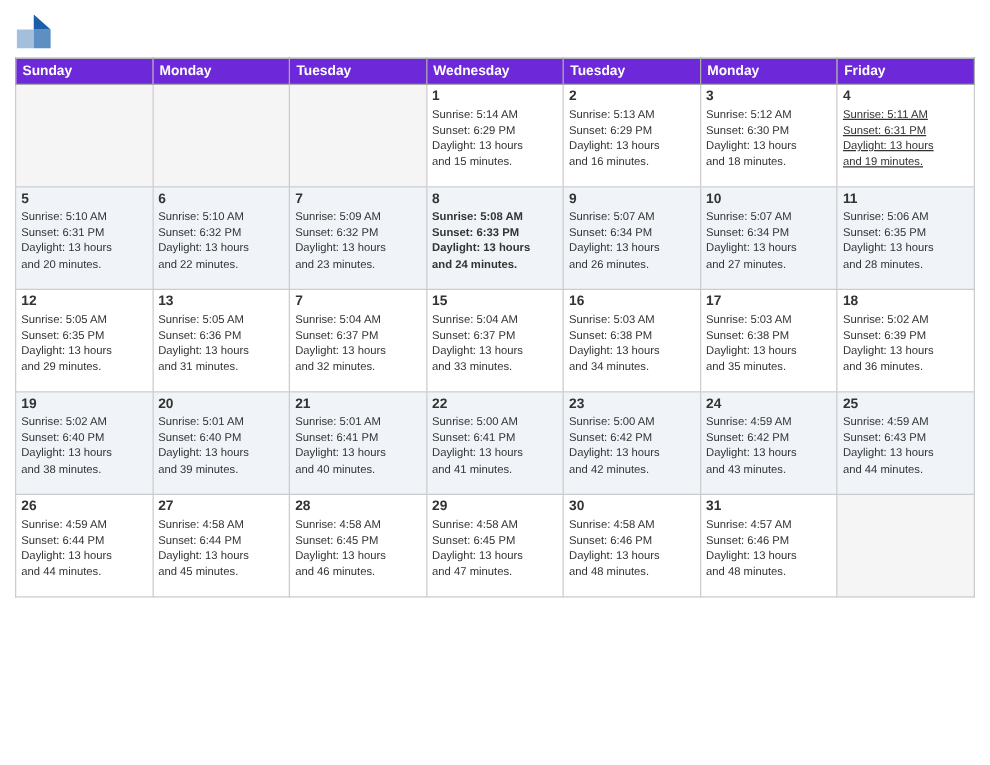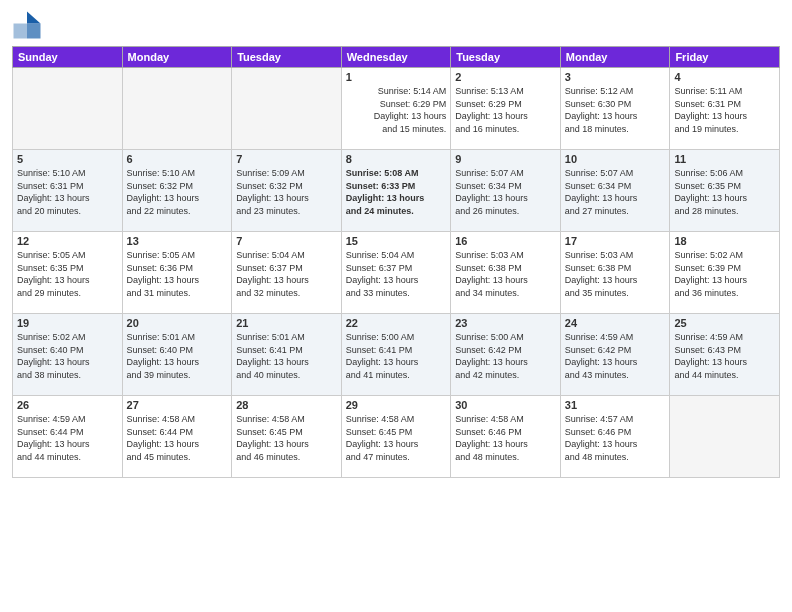--- a/index.html
+++ b/index.html
@@ -140,42 +140,42 @@
           <th>Friday</th>
         </tr>
     </thead>
     <tbody id="calendar-body">
     <tr class="row-odd">
           <td class="empty"></td>
           <td class="empty"></td>
           <td class="empty"></td>
           <td>
             <span class="day-num">1</span>
-            <div class="day-info" style="white-space: pre-line; text-align: right;">Sunrise: 5:14 AM
+            <div class="day-info" style="white-space: pre-line;">Sunrise: 5:14 AM
 Sunset: 6:29 PM
 Daylight: 13 hours
 and 15 minutes.</div>
           </td>
           <td>
             <span class="day-num">2</span>
             <div class="day-info" style="white-space: pre-line;">Sunrise: 5:13 AM
 Sunset: 6:29 PM
 Daylight: 13 hours
 and 16 minutes.</div>
           </td>
           <td>
             <span class="day-num">3</span>
             <div class="day-info" style="white-space: pre-line;">Sunrise: 5:12 AM
 Sunset: 6:30 PM
 Daylight: 13 hours
 and 18 minutes.</div>
           </td>
           <td>
             <span class="day-num">4</span>
-            <div class="day-info" style="white-space: pre-line;">Sunrise: 5:11 AM
+            <div class="day-info" style="white-space: pre-line; text-decoration: underline;">Sunrise: 5:11 AM
 Sunset: 6:31 PM
 Daylight: 13 hours
 and 19 minutes.</div>
           </td>
         </tr>
         <tr class="row-even">
           <td>
             <span class="day-num">5</span>
             <div class="day-info" style="white-space: pre-line;">Sunrise: 5:10 AM
 Sunset: 6:31 PM

